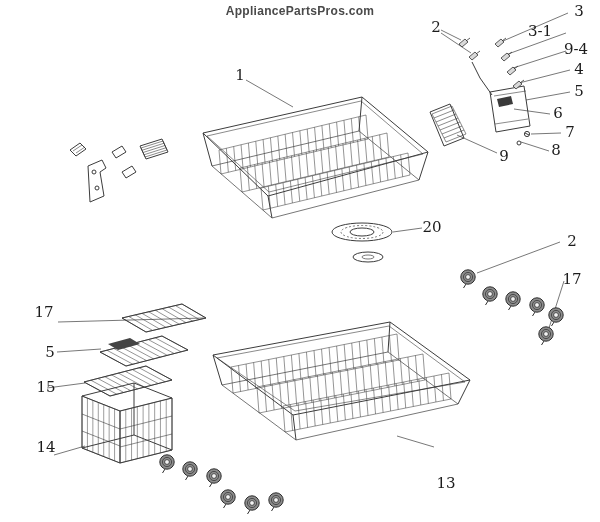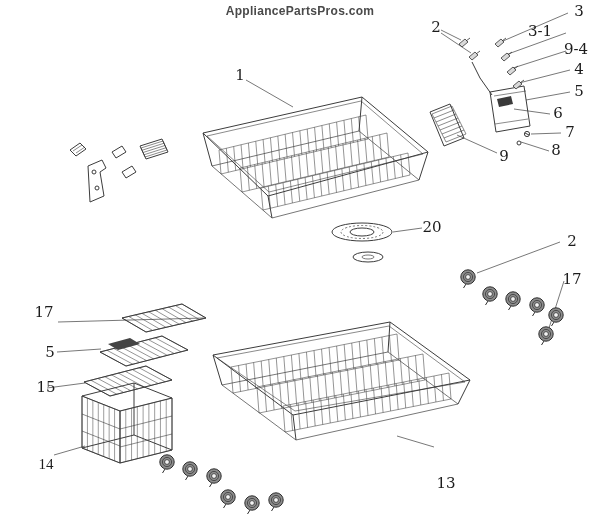--- a/index.html
+++ b/index.html
@@ -406,19 +406,19 @@
       <div class="part-label" style="left: 579px; top: 69px;">4</div>
       <div class="part-label" style="left: 579px; top: 91px;">5</div>
       <div class="part-label" style="left: 558px; top: 113px;">6</div>
       <div class="part-label" style="left: 570px; top: 132px;">7</div>
       <div class="part-label" style="left: 556px; top: 150px;">8</div>
       <div class="part-label" style="left: 504px; top: 156px;">9</div>
       <div class="part-label" style="left: 432px; top: 227px;">20</div>
       <div class="part-label" style="left: 572px; top: 241px;">2</div>
       <div class="part-label" style="left: 572px; top: 279px;">17</div>
       <div class="part-label" style="left: 446px; top: 447px; margin-top: 36px;">13</div>
-      <div class="part-label" style="left: 46px; top: 464px; font-family: Liberation Serif, serif;">14</div>
+      <div class="part-label" style="left: 46px; top: 447px;">14</div>
       <div class="part-label" style="left: 46px; top: 387px;">15</div>
       <div class="part-label" style="left: 50px; top: 352px;">5</div>
       <div class="part-label" style="left: 44px; top: 312px;">17</div>
     </div>
 
 </div>
 
 </body></html>

